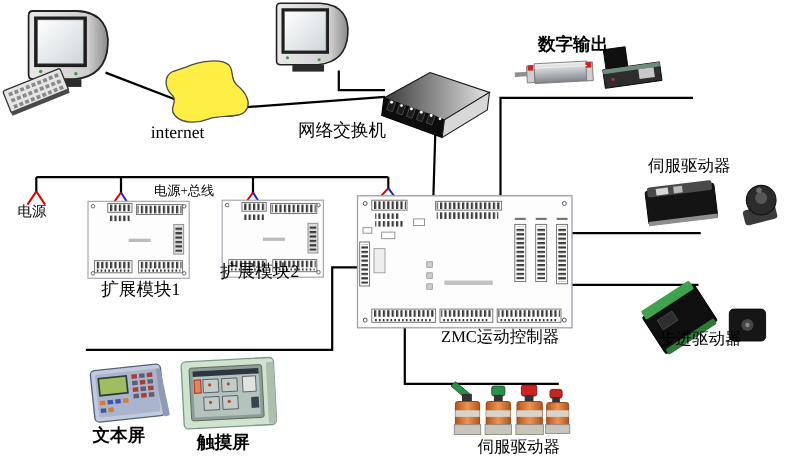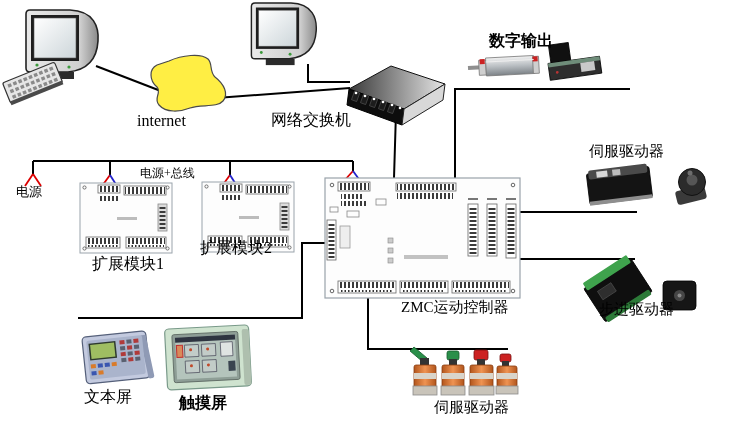--- a/index.html
+++ b/index.html
@@ -16,21 +16,21 @@
   .l-indpc{left:322px;top:17px;}
   .l-switch{left:271px;top:111px;}
   .l-dout{left:489px;top:32px;font-weight:bold;}
   .l-bus{left:140px;top:155px;margin-top:12px;}
   .l-power{left:16px;top:185px;}
   .l-exp1{left:92px;top:255px;}
   .l-exp2{left:200px;top:239px;}
   .l-servo{left:589px;top:143px;text-align:center;}
   .l-zmc{left:401px;top:299px;}
   .l-step{left:599px;top:301px;}
-  .l-textscr{left:84px;top:388px;}
+  .l-textscr{left:84px;top:388px;font-weight:bold;}
   .l-touchscr{left:179px;top:394px;font-weight:bold;}
   .l-din{left:434px;top:399px;}
 </style>
 </head>
 <body>
 
 <div id="stage">
 
 <svg id="wiring" width="737" height="431" viewBox="0 0 737 431">
   <defs>

